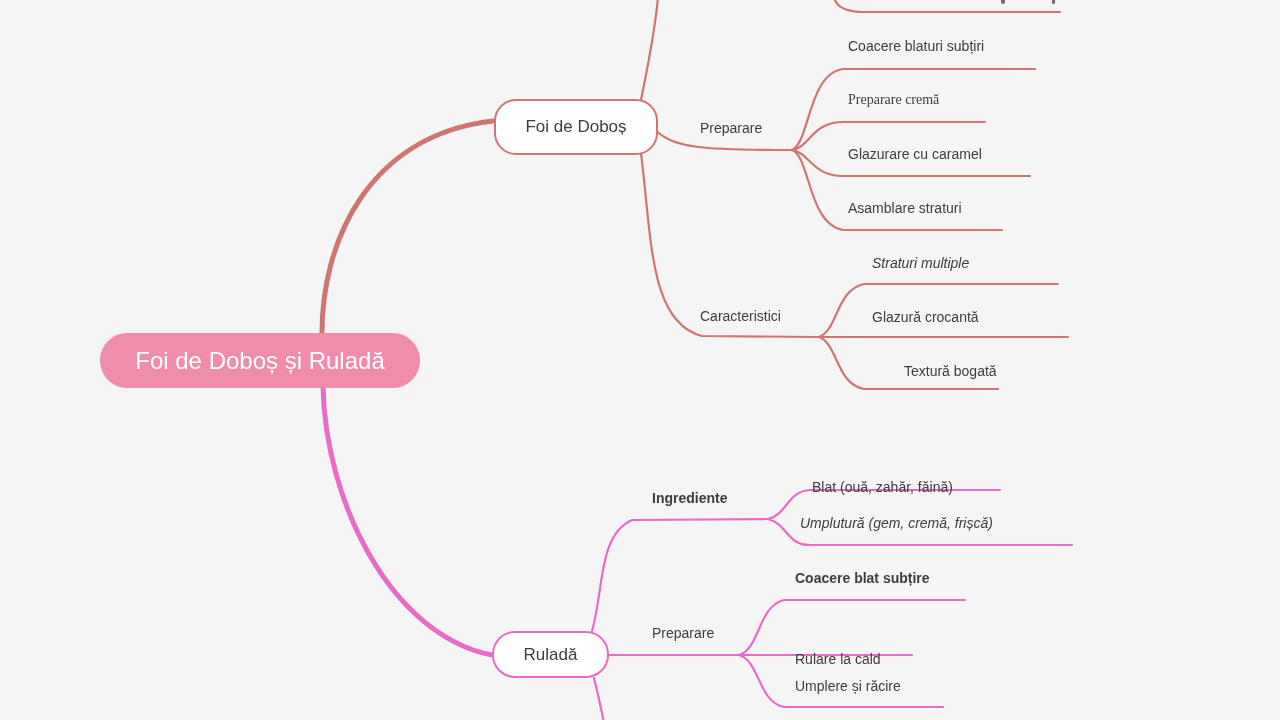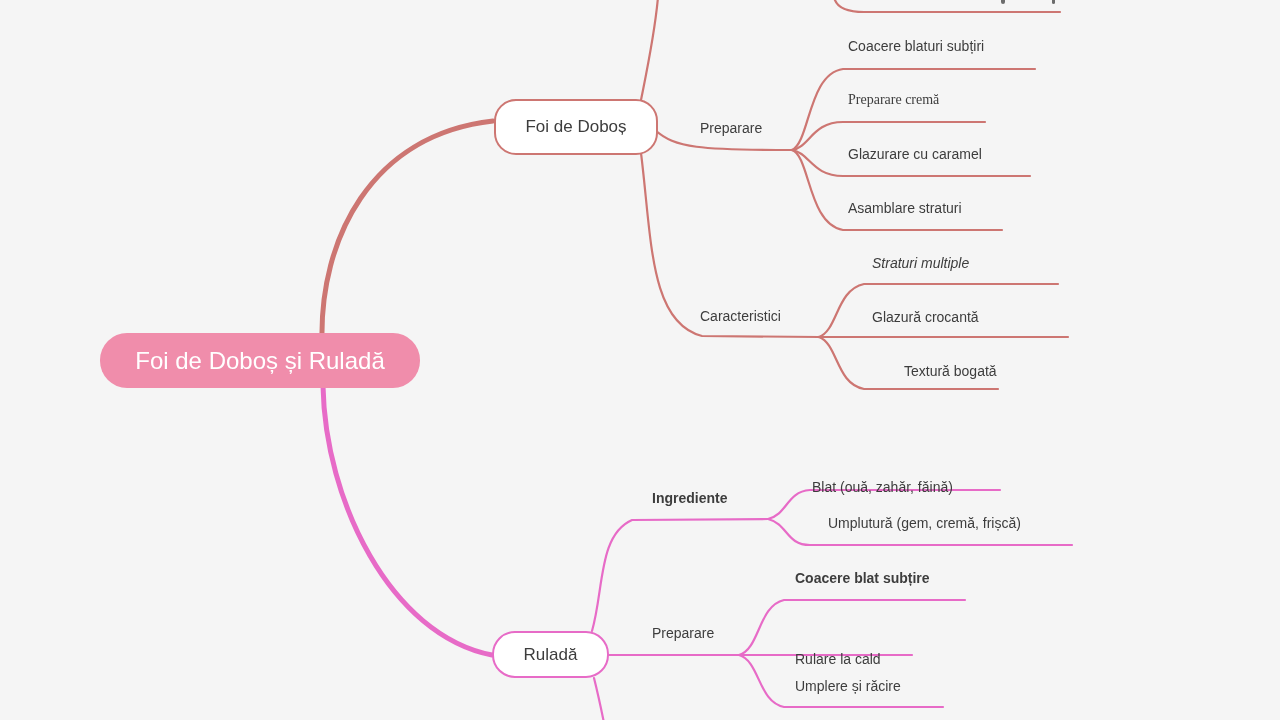--- a/index.html
+++ b/index.html
@@ -78,19 +78,19 @@
   <div class="label" style="left:848px;top:197px;">Asamblare straturi</div>
 
   <div class="label" style="left:872px;top:252px;font-style:italic;">Straturi multiple</div>
   <div class="label" style="left:872px;top:306px;">Glazură crocantă</div>
   <div class="label" style="left:872px;top:360px;margin-left:32px;">Textură bogată</div>
 
   <div class="label" style="left:652px;top:487px;font-weight:bold;">Ingrediente</div>
   <div class="label" style="left:652px;top:622px;">Preparare</div>
 
   <div class="label" style="left:812px;top:458px;margin-top:18px;">Blat (ouă, zahăr, făină)</div>
-  <div class="label" style="left:828px;top:512px;">Umplutură (gem, cremă, frișcă)</div>
+  <div class="label" style="left:800px;top:512px;font-style:italic;">Umplutură (gem, cremă, frișcă)</div>
 
   <div class="label" style="left:795px;top:567px;font-weight:bold;">Coacere blat subțire</div>
   <div class="label" style="left:795px;top:648px;">Rulare la cald</div>
   <div class="label" style="left:795px;top:675px;">Umplere și răcire</div>
 
 </div>
 
 </body></html>

